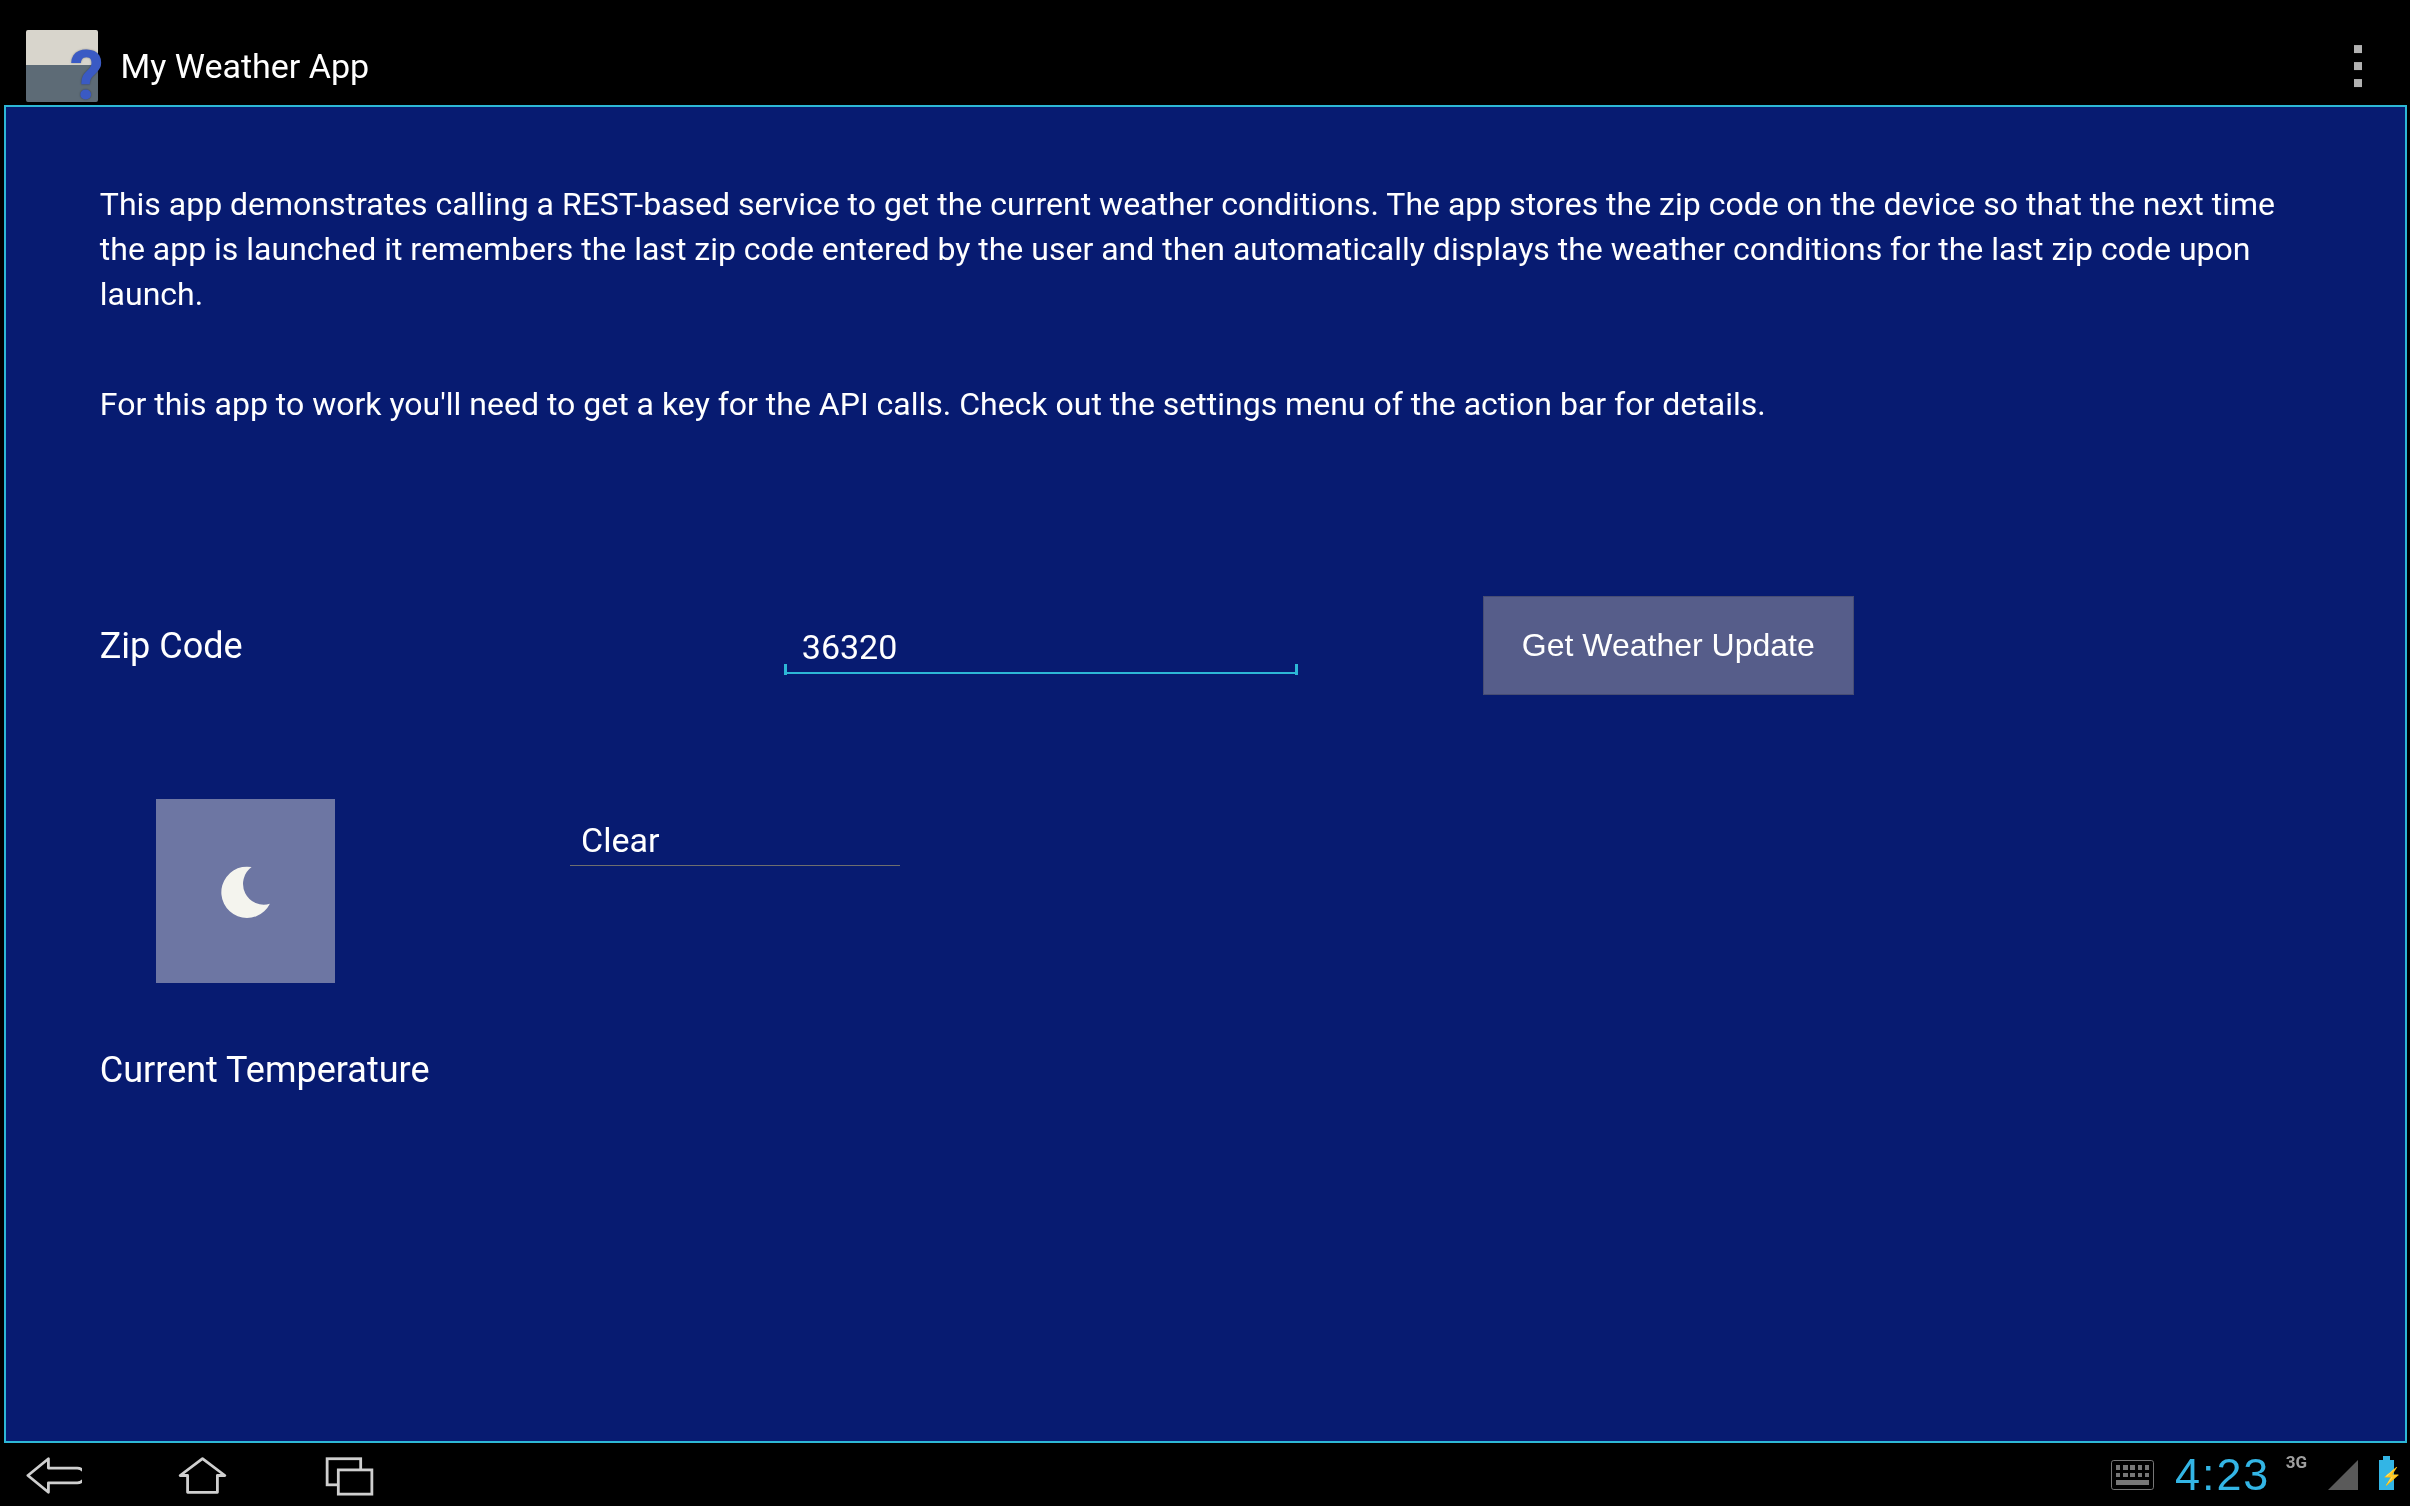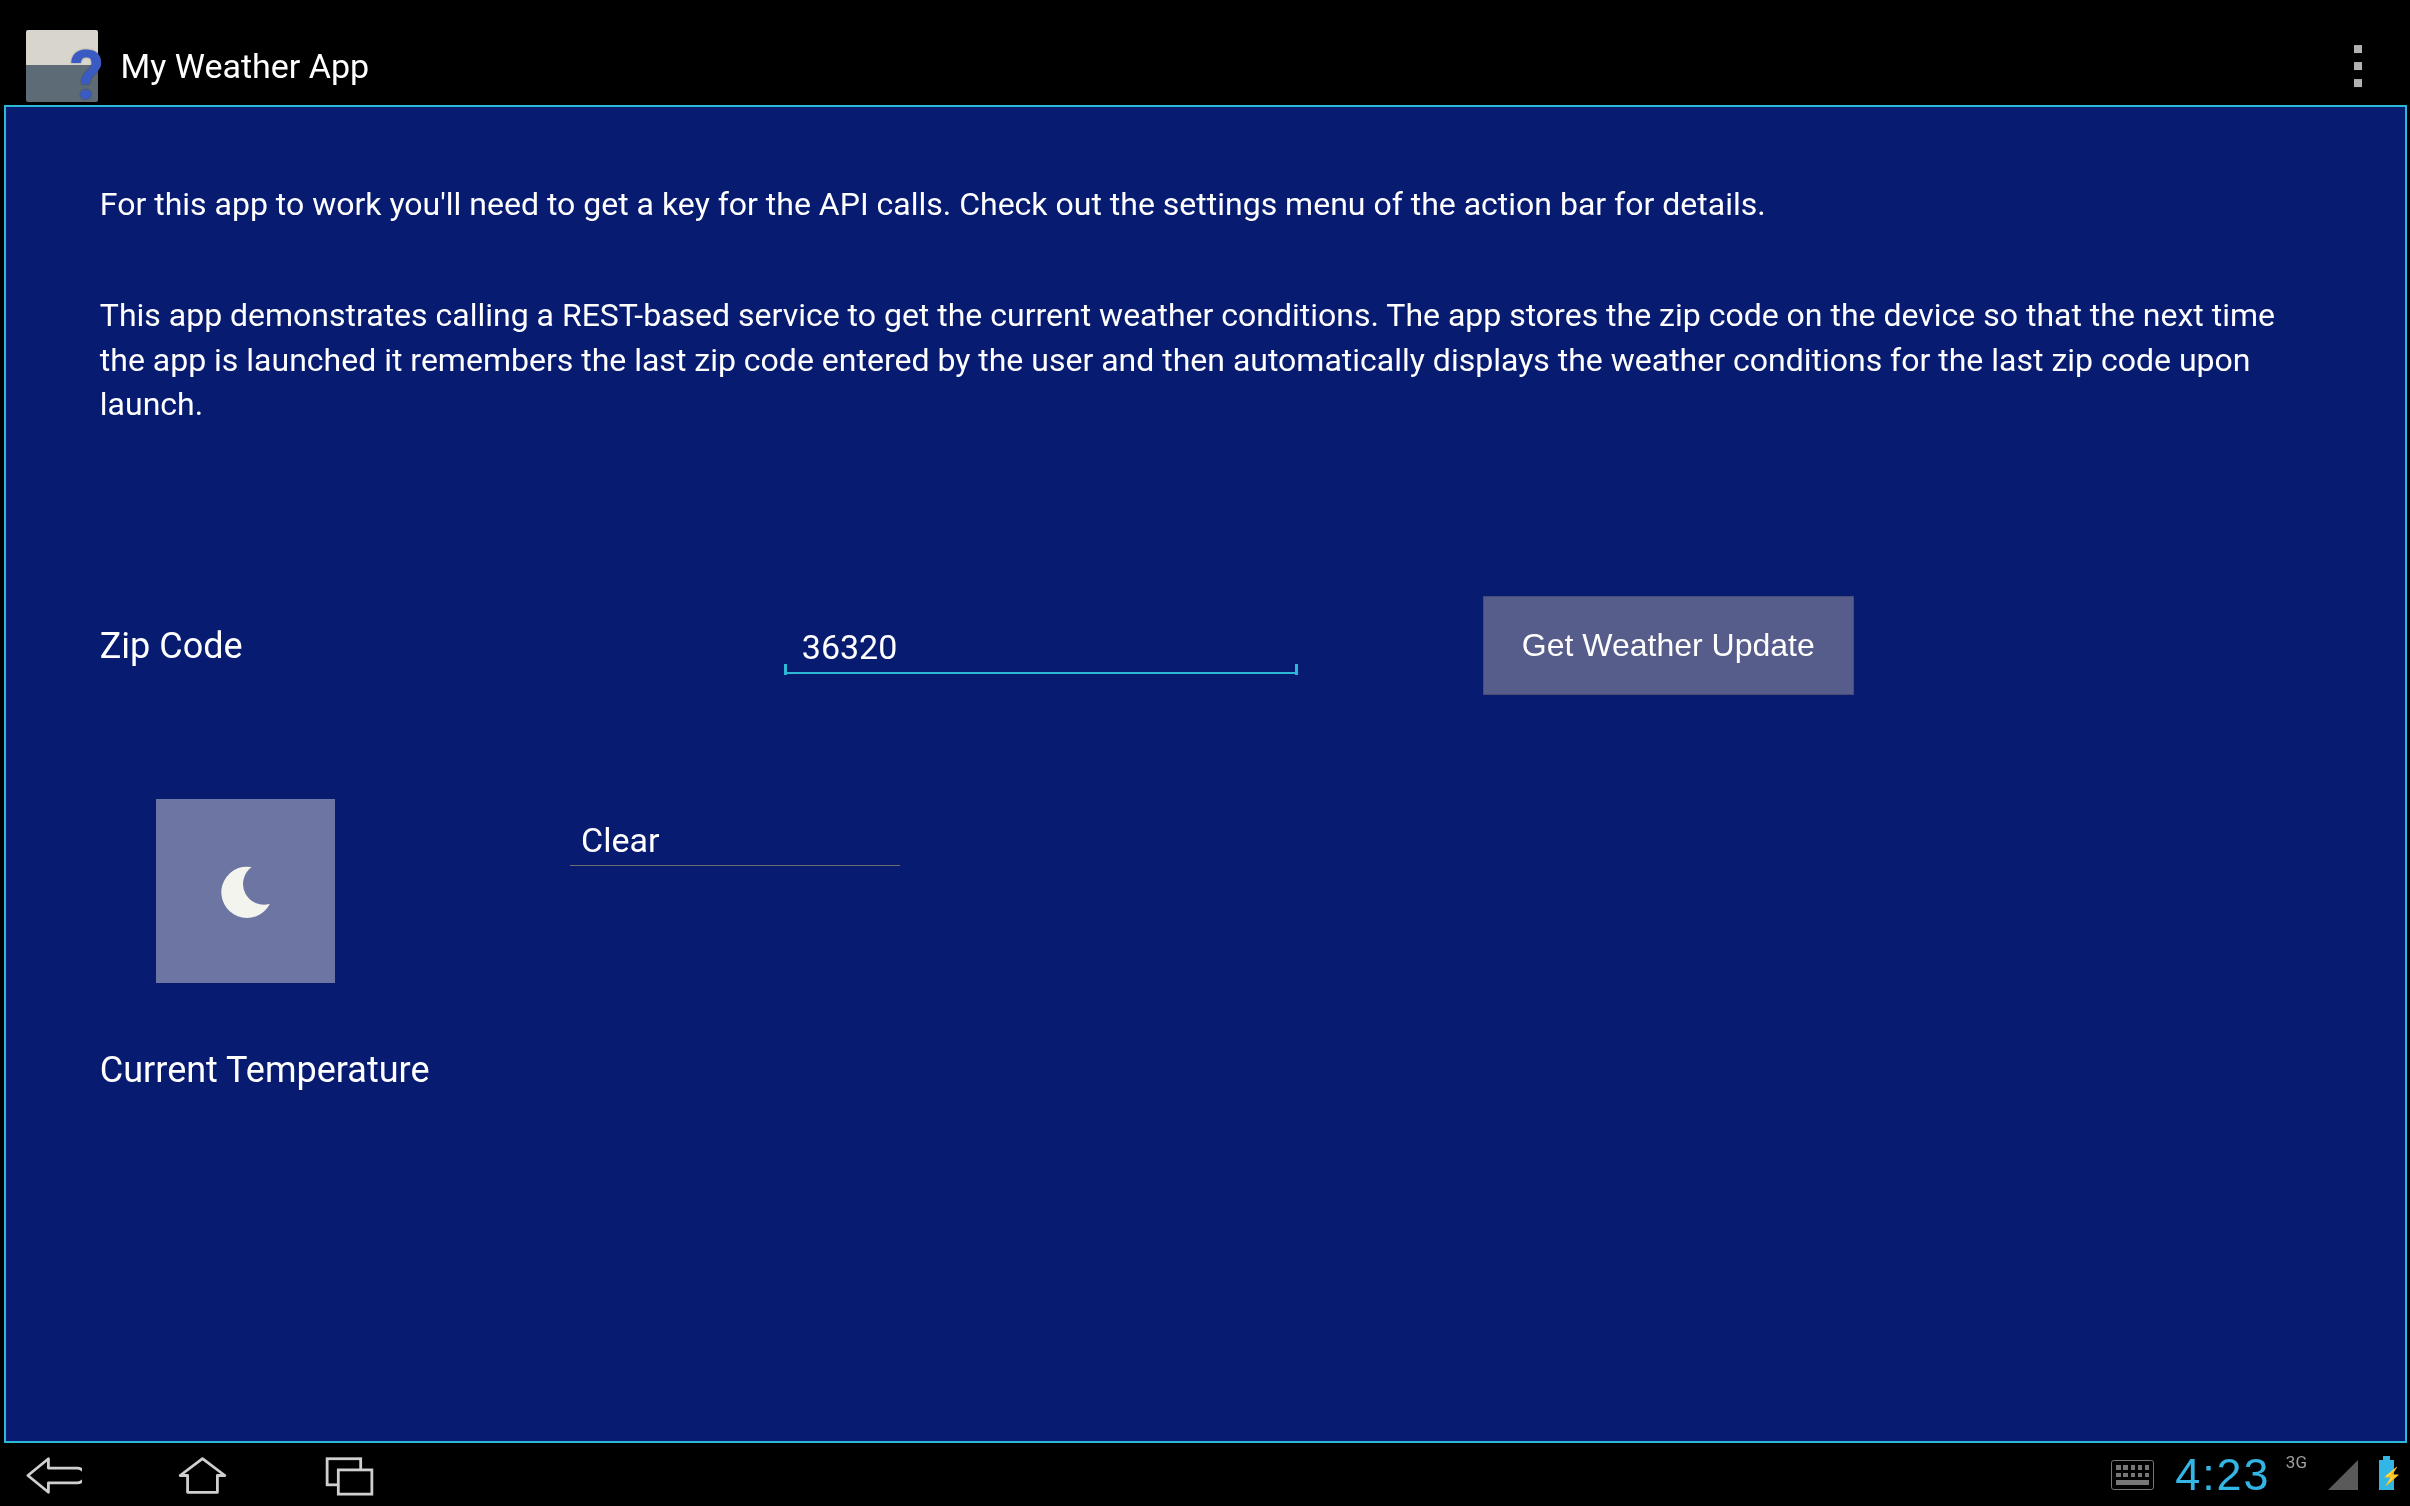--- a/index.html
+++ b/index.html
@@ -189,21 +189,21 @@
     .clock {
       font-family: "Helvetica Neue", Arial, sans-serif;
       font-size: 45px;
       font-weight: 200;
       color: #33b5e5;
       letter-spacing: 1.9px;
     }
     .status-3g {
       color: #9f9f9f;
       font-size: 17px;
-      font-weight: normal;
+      font-weight: bold;
       align-self: flex-start;
       margin-top: 9.4px;
       margin-left: -5.6px;
     }
     .signal-tri {
       width: 0;
       height: 0;
       border-left: 30px solid transparent;
       border-bottom: 30px solid #5a5a5a;
       position: relative;
@@ -253,22 +253,22 @@
   <div class="app-icon"></div>
   <div class="app-title">My Weather App</div>
   <div class="overflow-menu">
     <div class="overflow-dot"></div>
     <div class="overflow-dot"></div>
     <div class="overflow-dot"></div>
   </div>
 </div>
 
 <div class="content-area">
+  <p class="description-text">This app demonstrates calling a REST-based service to get the current weather conditions. The app stores the zip code on the device so that the next time the app is launched it remembers the last zip code entered by the user and then automatically displays the weather conditions for the last zip code upon launch.</p>
   <p class="description-text">For this app to work you'll need to get a key for the API calls. Check out the settings menu of the action bar for details.</p>
-  <p class="description-text">This app demonstrates calling a REST-based service to get the current weather conditions. The app stores the zip code on the device so that the next time the app is launched it remembers the last zip code entered by the user and then automatically displays the weather conditions for the last zip code upon launch.</p>
 
   <div class="form-row row-zip">
     <div class="label-col">Zip Code</div>
     <div class="input-underline">36320</div>
     <button class="holo-button">Get Weather Update</button>
   </div>
 
   <div class="form-row row-weather">
     <div class="weather-icon-box">
       <svg class="moon-svg" viewBox="0 0 100 100">

